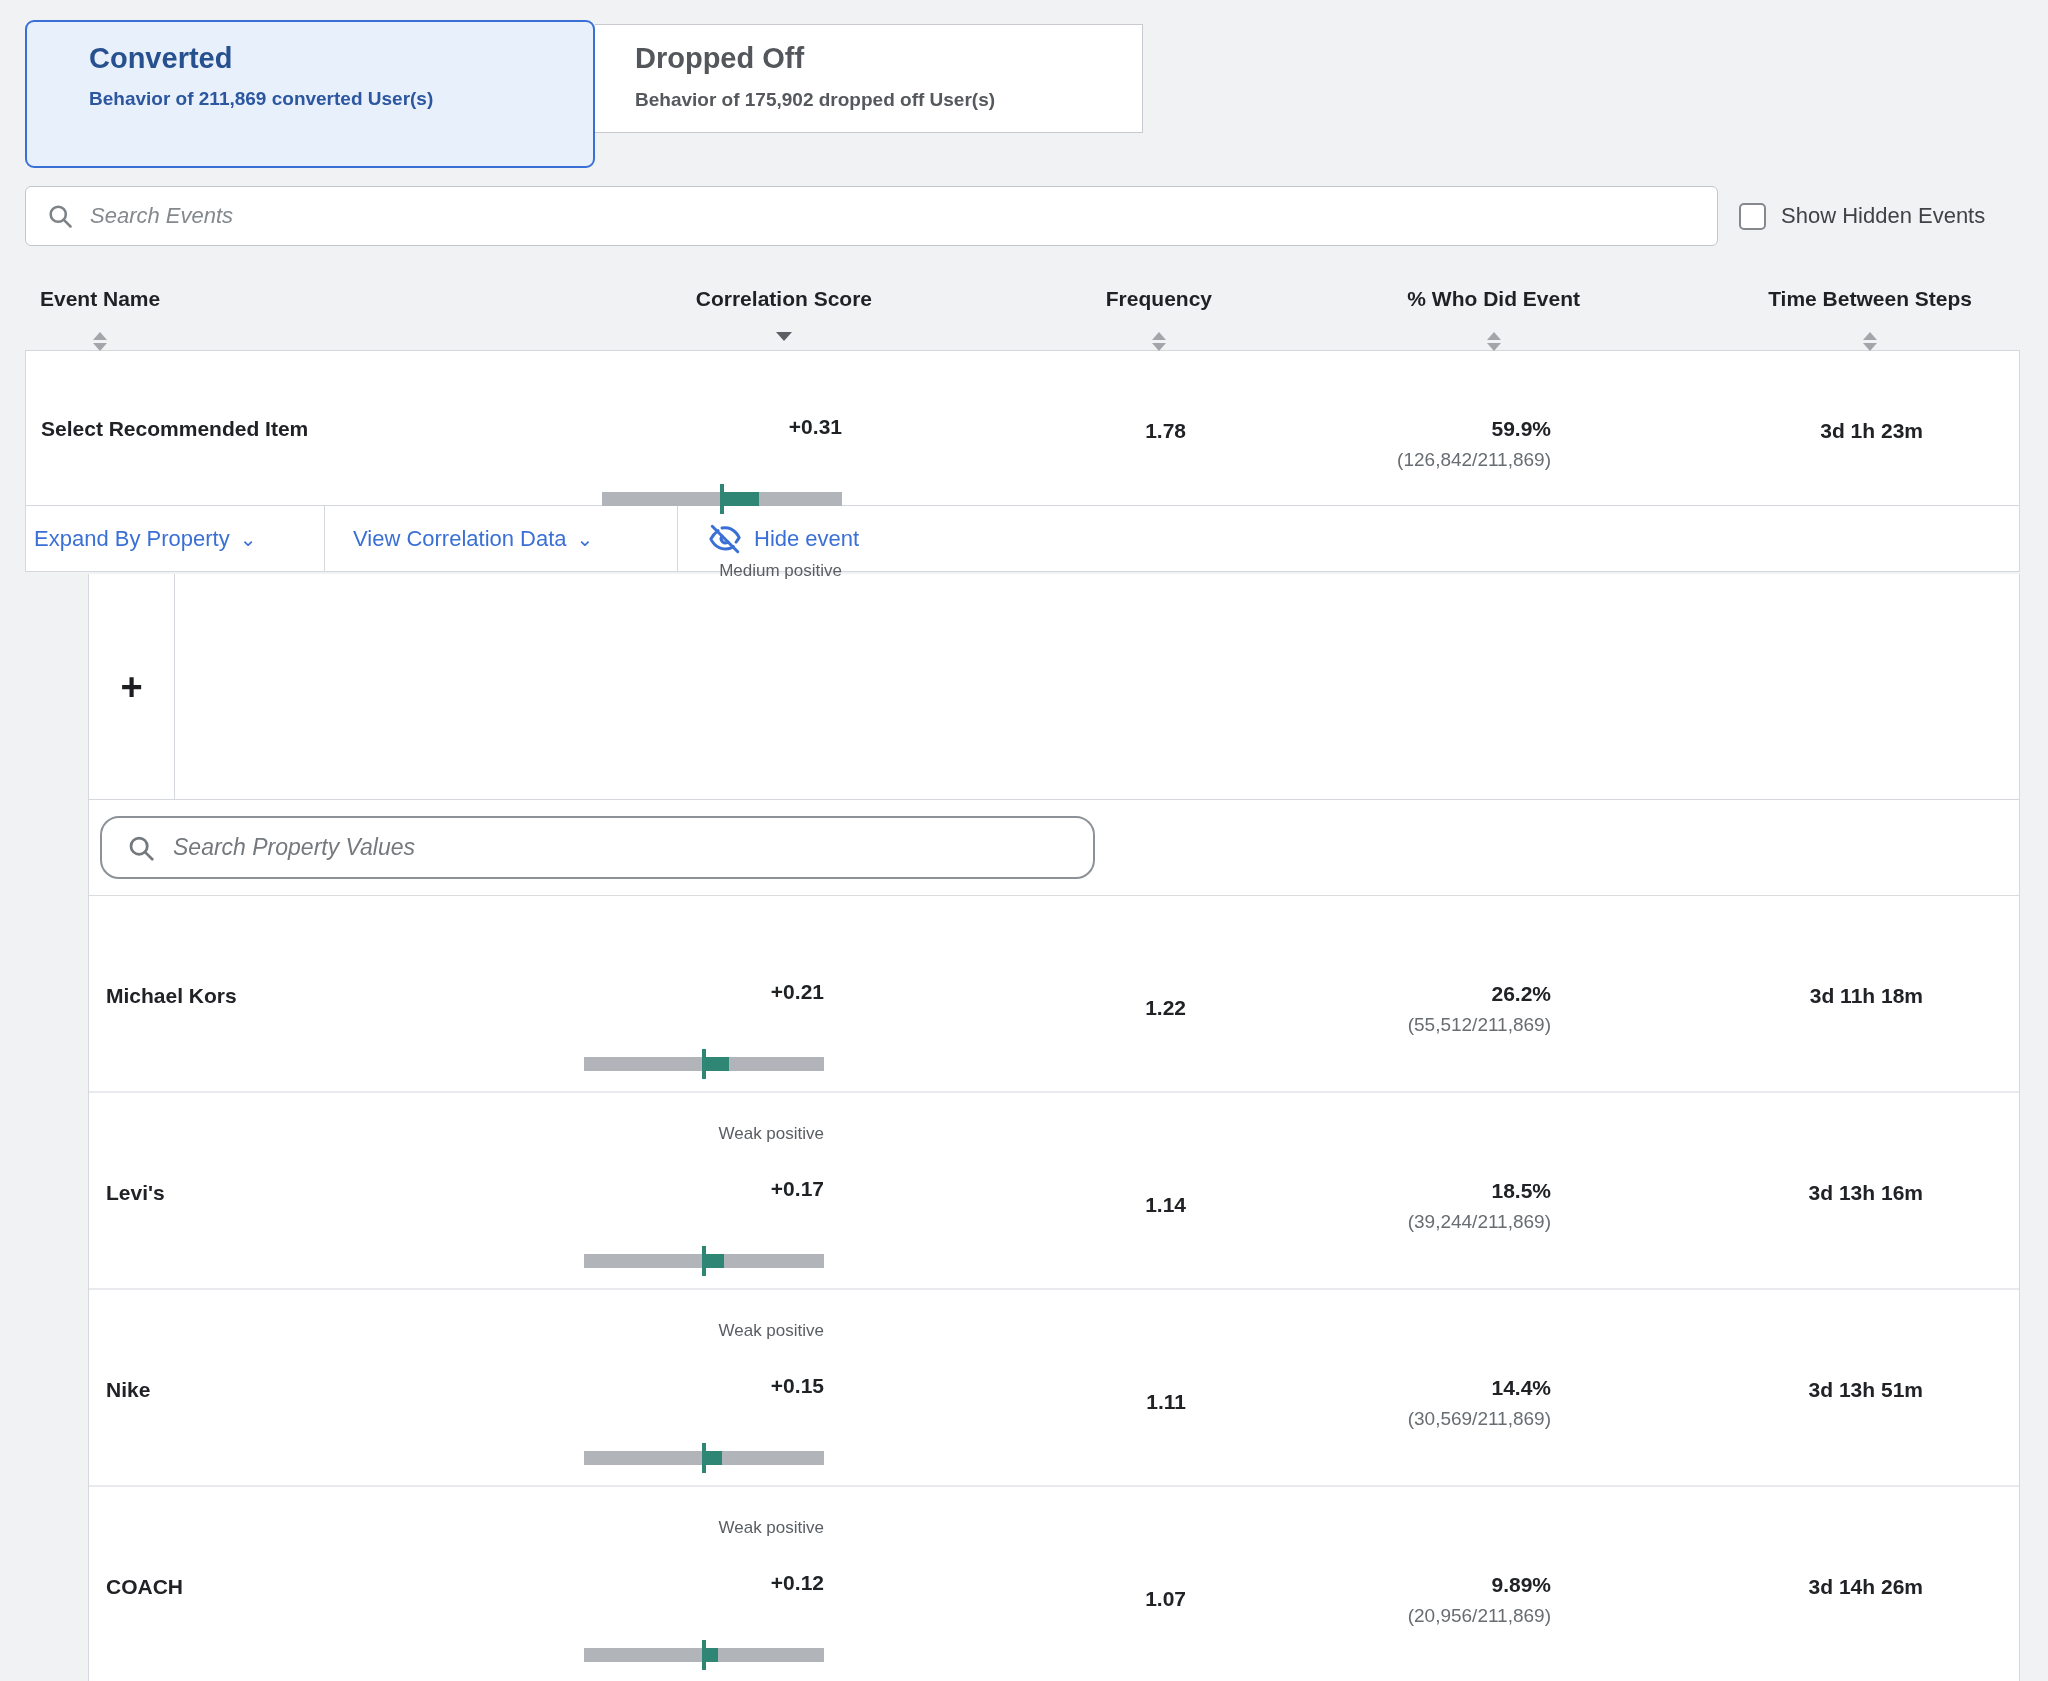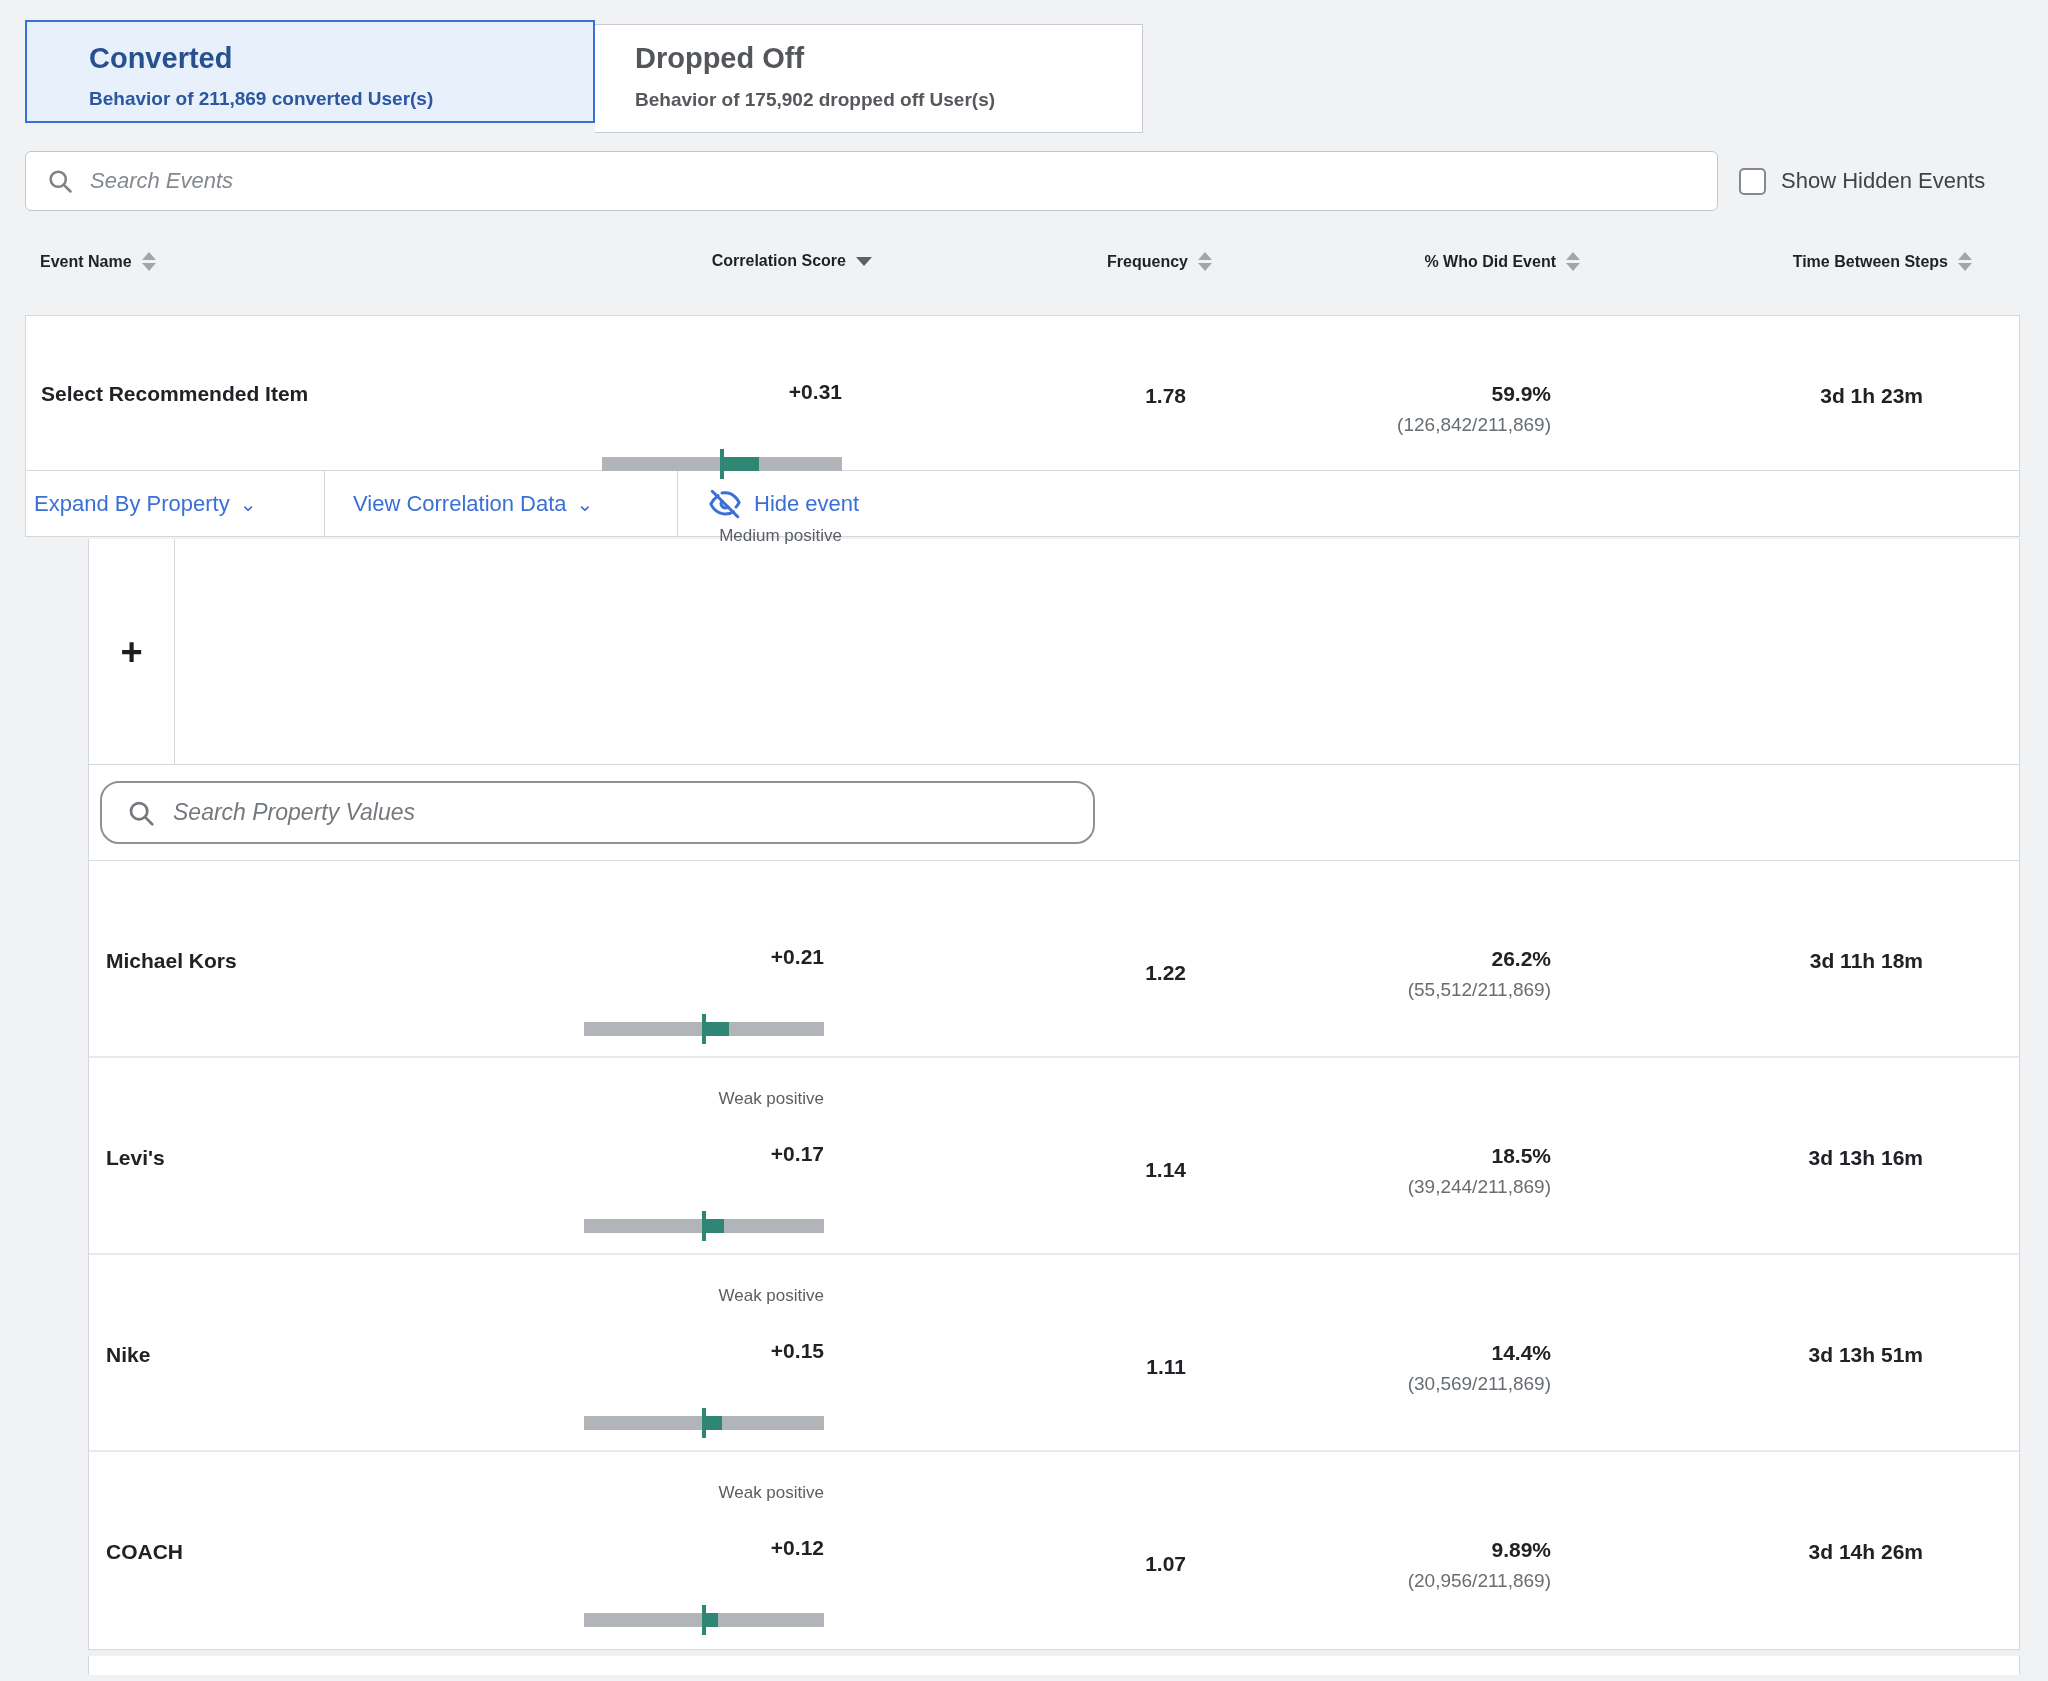--- a/index.html
+++ b/index.html
@@ -7,22 +7,22 @@
   body {
     background:#f1f2f4;
     font-family:"Liberation Sans", sans-serif;
     color:#202226;
     overflow:hidden;
     position:relative;
   }
   
   .tabs { display:flex; align-items:flex-start; margin:20px 0 0 25px; }
   .tab-converted {
-    width:570px; height:103px; background:#e8f1fb;
-    border:2px solid #3a70d6; border-radius:0;
+    width:570px; height:148px; background:#e8f1fb;
+    border:2px solid #3a70d6; border-radius:9px;
     padding:20px 0 0 62px; position:relative; z-index:2;
   }
   .tab-converted .tab-title { font-size:29px; font-weight:bold; color:#27508f; }
   .tab-converted .tab-sub { font-size:19px; font-weight:bold; color:#2c56a0; margin-top:13px; }
   .tab-dropped {
     width:548px; height:109px; background:#ffffff;
     border:1px solid #c7cbcf; border-left:none;
     padding:17px 0 0 40px; margin-top:4px;
   }
   .tab-dropped .tab-title { font-size:29px; font-weight:bold; color:#53565a; }
@@ -38,22 +38,22 @@
   .search-placeholder { font-size:22px; font-style:italic; color:#84898e; }
   .hidden-events { display:flex; align-items:flex-start; margin-left:21px; gap:15px; }
   .checkbox {
     width:27px; height:27px; background:#fff;
     border:2px solid #85898e; border-radius:5px; flex:none;
   }
   .hidden-label { font-size:22px; color:#3f4347; white-space:nowrap; }
 
   
   .header-row { position:relative; height:36px; margin-top:41px; }
-  .hcell { position:absolute; top:0; display:flex; align-items:center; gap:10px;
-           font-size:16px; font-weight:bold; color:#1f2225; white-space:nowrap; }
+  .hcell { position:absolute; top:0; display:flex; align-items:center; gap:21px;
+           font-size:21px; font-weight:bold; color:#1f2225; white-space:nowrap;flex-direction:column; }
   .sort-both { display:flex; flex-direction:column; gap:3px; align-items:center; }
   .tri-up { width:0; height:0; border-left:7px solid transparent; border-right:7px solid transparent;
             border-bottom:8px solid #a2a6ab; }
   .tri-down { width:0; height:0; border-left:7px solid transparent; border-right:7px solid transparent;
               border-top:8px solid #a2a6ab; }
   .tri-down.active { border-top-color:#5c6065; border-left-width:8px; border-right-width:8px; border-top-width:9px; }
 
   
   .event-card {
     margin:27px 0 0 25px; width:1995px; background:#fff;

